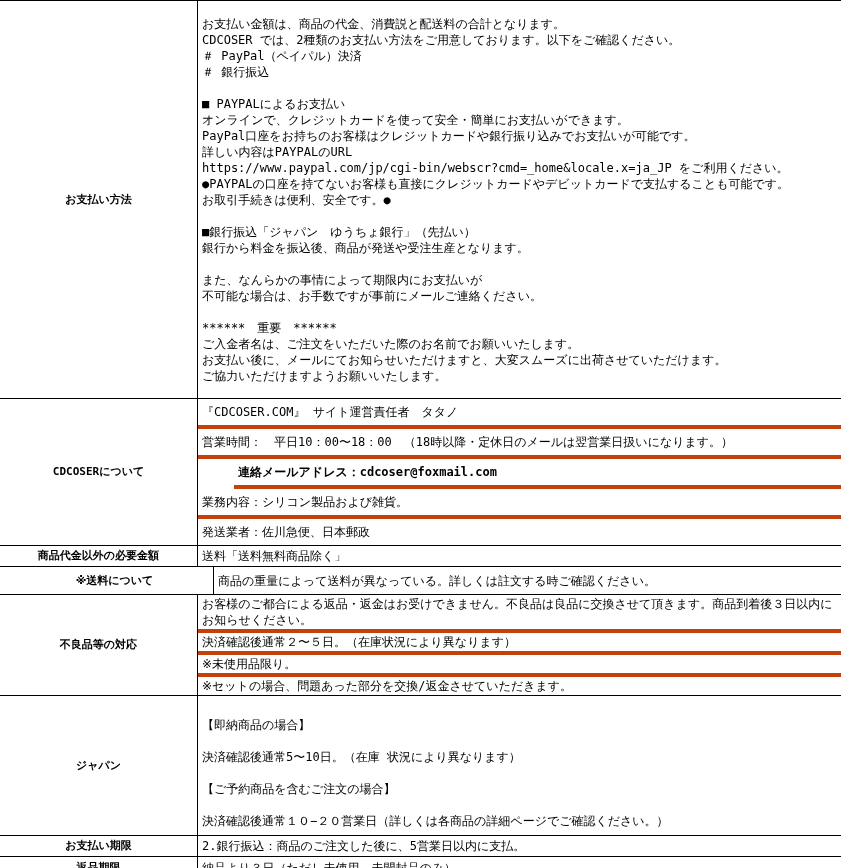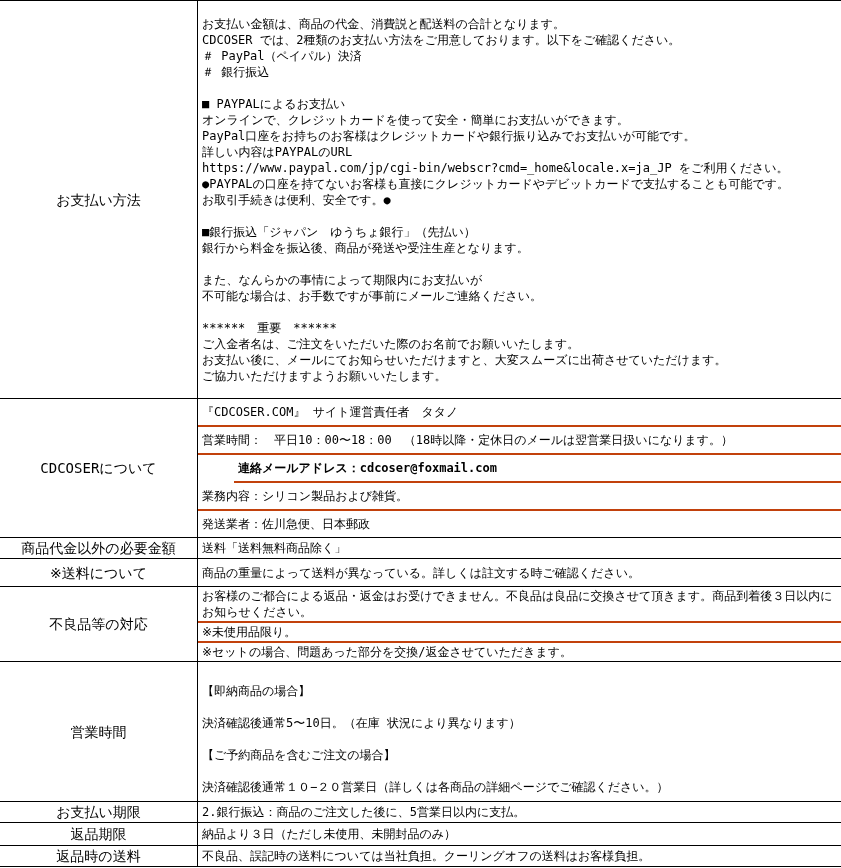--- a/index.html
+++ b/index.html
@@ -9,34 +9,34 @@
     font-family:"DejaVu Sans Mono","DejaVu Sans",monospace;
     font-size:12px;
     color:#000;
     line-height:16px;
   }
   .table { width:841px; border-top:1px solid #000; }
   .row { display:flex; border-bottom:1px solid #000; width:100%; }
   .hcell {
     width:197px; flex:0 0 197px;
     display:flex; align-items:center; justify-content:center;
-    font-weight:normal; font-size:14px; text-align:center;
+    font-weight:bold; font-size:11px; text-align:center;
     padding:2px;
   }
   .ccell { flex:1 1 auto; border-left:1px solid #000; display:flex; flex-direction:column; justify-content:center; }
   .text { padding:2px 4px; white-space:pre-wrap; word-break:break-all; }
   .subrow { padding:4px 4px; word-break:break-all; }
-  .subrow.sep { border-bottom:2px solid #c2410c; }
+  .subrow.sep { border-bottom:4px solid #c2410c; }
   .bold { font-weight:bold;margin-left:36px; }
 
   .r-payment { min-height:398px; }
   .r-payment .ccell { justify-content:center; }
   .r-about .subrow { padding:5px 4px; }
   .r-extra { min-height:21px; }
-  .r-shipping { min-height:28px; }
+  .r-shipping { min-height:28px;padding-left:16px; }
   .r-defective .subrow { padding:1px 4px; }
   .r-delivery { min-height:128px; }
   .r-delivery .text { padding:6px 4px;margin-top:15px; }
   .r-deadline .subrow { padding:1px 4px; }
   .r-return-deadline { min-height:22px; }
   .r-return-deadline .text { padding:3px 4px; }
   .r-return-shipping { min-height:21px; }
 </style>
 </head>
 <body>
@@ -94,27 +94,28 @@
     <div class="hcell">※送料について</div>
     <div class="ccell">
       <div class="text">商品の重量によって送料が異なっている。詳しくは註文する時ご確認ください。</div>
     </div>
   </div>
 
   <div class="row r-defective">
     <div class="hcell">不良品等の対応</div>
     <div class="ccell">
       <div class="subrow sep">お客様のご都合による返品・返金はお受けできません。不良品は良品に交換させて頂きます。商品到着後３日以内にお知らせください。</div>
+      <div class="subrow sep">決済確認後通常２〜５日。（在庫状況により異なります）</div>
       <div class="subrow sep">※未使用品限り。</div>
       <div class="subrow">※セットの場合、問題あった部分を交換/返金させていただきます。</div>
     </div>
   </div>
 
   <div class="row r-delivery">
-    <div class="hcell">営業時間</div>
+    <div class="hcell">ジャパン</div>
     <div class="ccell">
       <div class="text">【即納商品の場合】
 
 決済確認後通常5〜10日。（在庫 状況により異なります）
 
 【ご予約商品を含むご注文の場合】
 
 決済確認後通常１０−２０営業日（詳しくは各商品の詳細ページでご確認ください。）</div>
     </div>
   </div>

